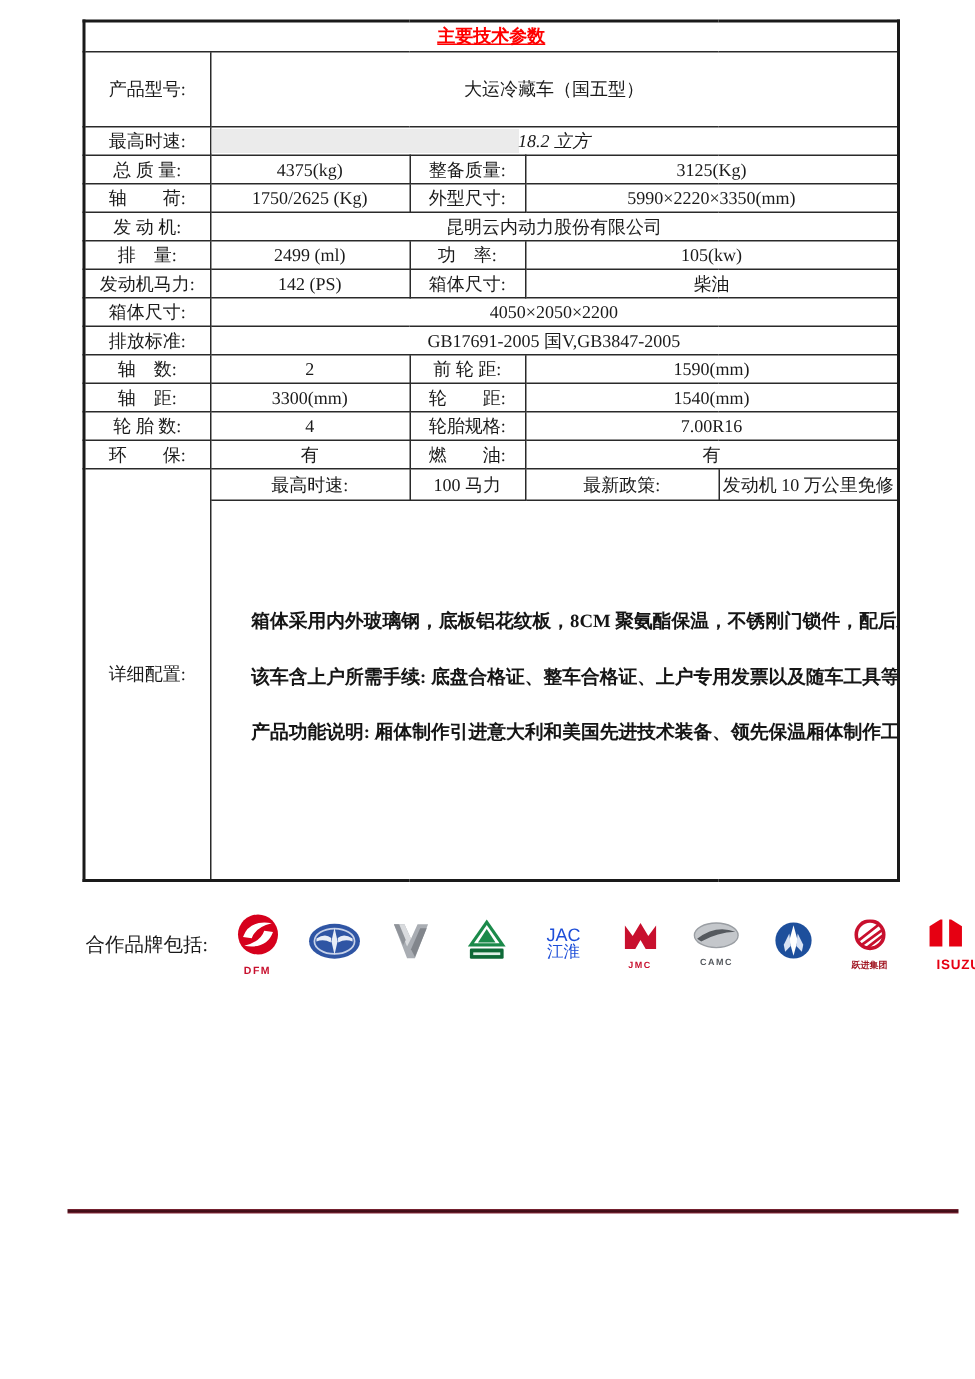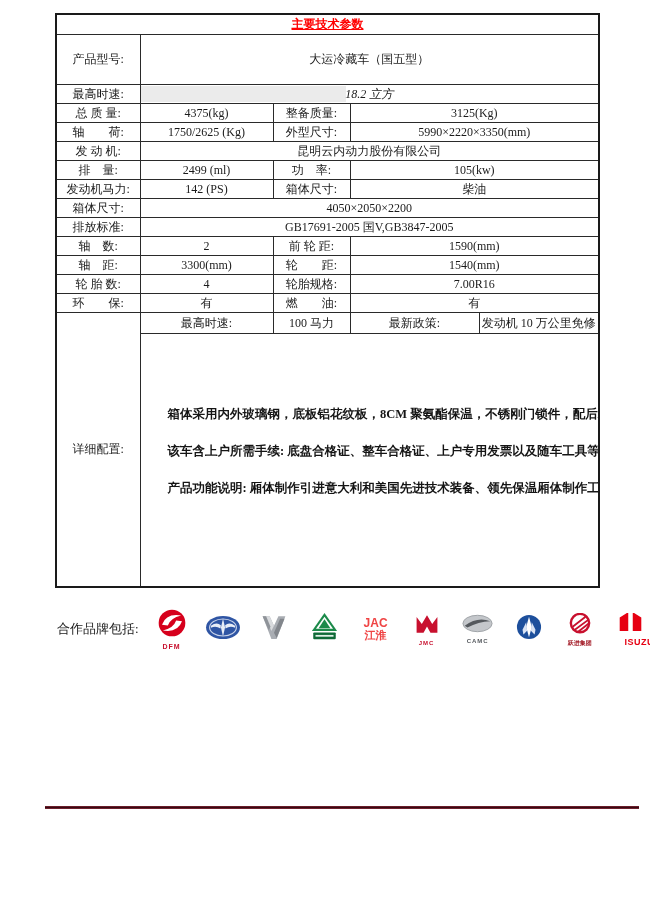--- a/index.html
+++ b/index.html
@@ -47,21 +47,21 @@
     margin:20px 0 0 57px;display:flex;align-items:center;gap:11px;justify-content:space-between;
   }
   .partners-label{font-size:13px;white-space:nowrap;margin-right:2px;}
   .brand{display:flex;flex-direction:column;align-items:center;width:40px;flex:0 0 auto;}
   .brand .cap{font-weight:bold;line-height:1;margin-top:1px;}
   .cap-dfm{color:#c8102e;font-size:7px;letter-spacing:1px;font-family:"Liberation Sans",sans-serif;}
   .cap-jmc{color:#c8102e;font-size:6px;letter-spacing:1px;font-family:"Liberation Sans",sans-serif;}
   .cap-camc{color:#55595e;font-size:6px;letter-spacing:1px;font-family:"Liberation Sans",sans-serif;}
   .cap-yuejin{color:#a01420;font-size:6px;white-space:nowrap;}
   .cap-isuzu{color:#e60012;font-size:9px;letter-spacing:.5px;font-family:"Liberation Sans",sans-serif;padding-left:17px;}
-  .jac-stack{display:flex;flex-direction:column;align-items:center;color:#ef4444;font-weight:bold;}
+  .jac-stack{display:flex;flex-direction:column;align-items:center;color:#1d4ed8;font-weight:normal;}
   .jac-line1{font-size:12px;line-height:1.05;font-family:"Liberation Sans",sans-serif;}
   .jac-line2{font-size:11px;line-height:1.05;}
   .bottom-rule{
     position:absolute;left:45px;top:806px;width:594px;height:3px;
     background:linear-gradient(to bottom,#8a2a3a 0%,#30060e 45%,#8a2a3a 100%);
   }
 </style>
 </head>
 <body>
 

